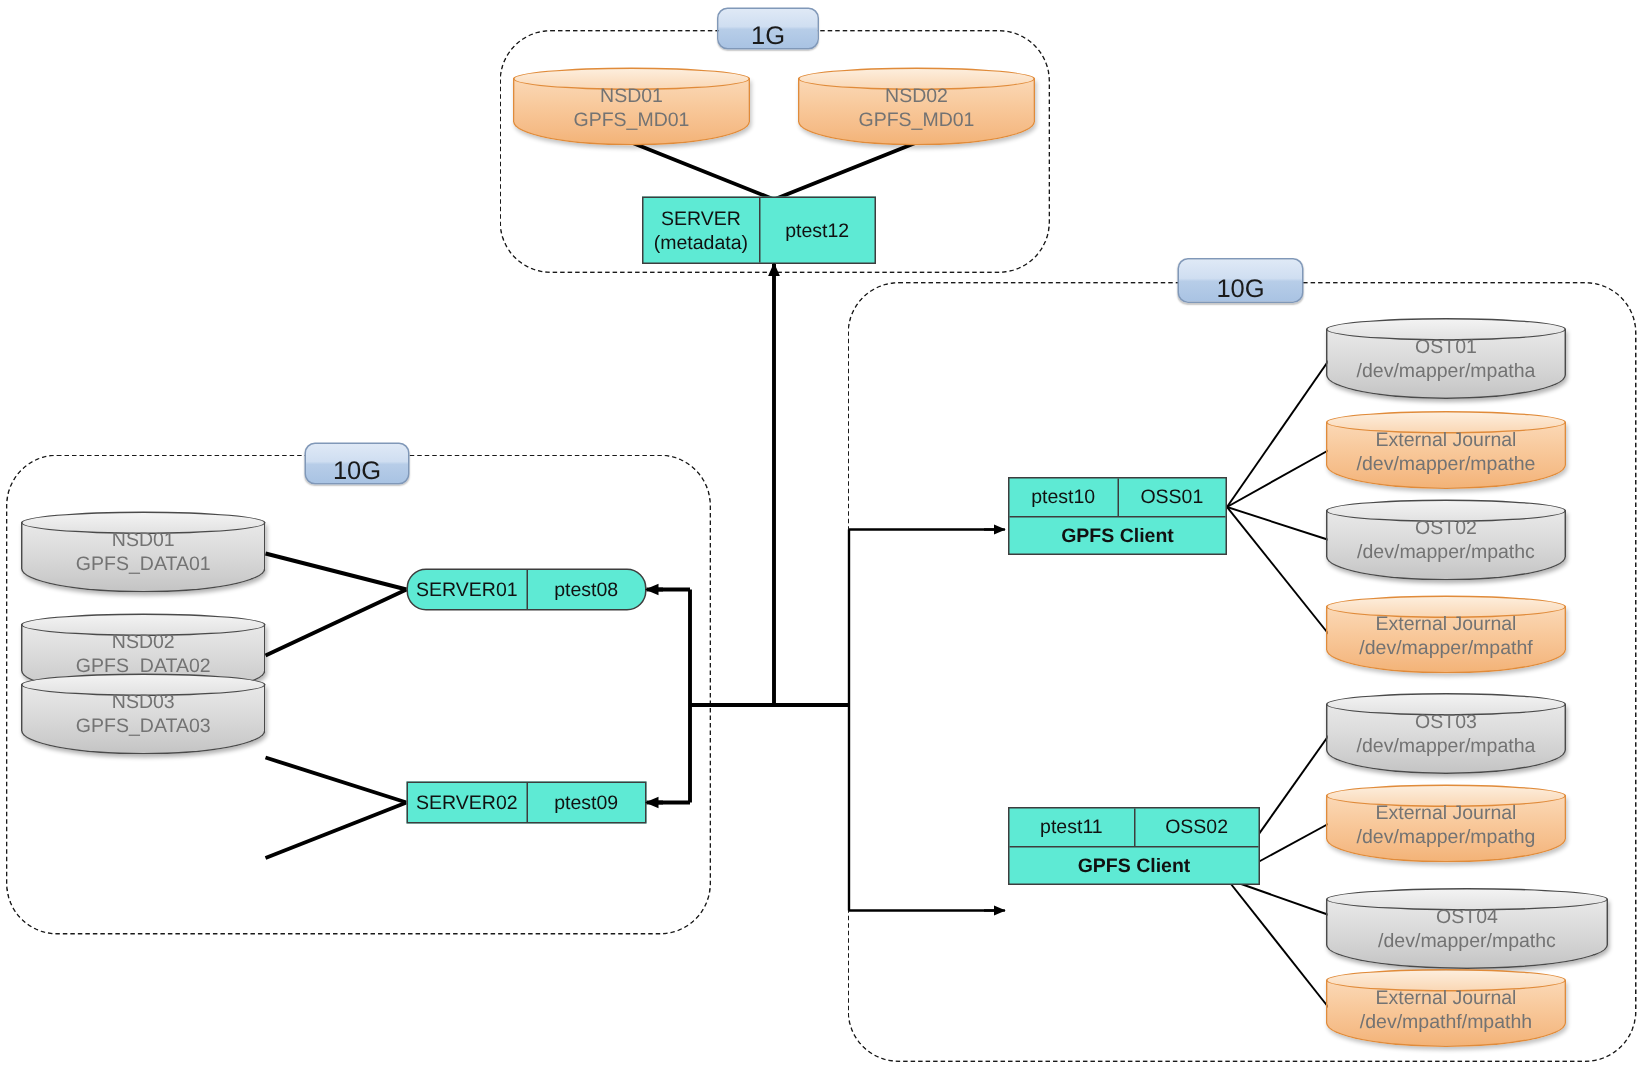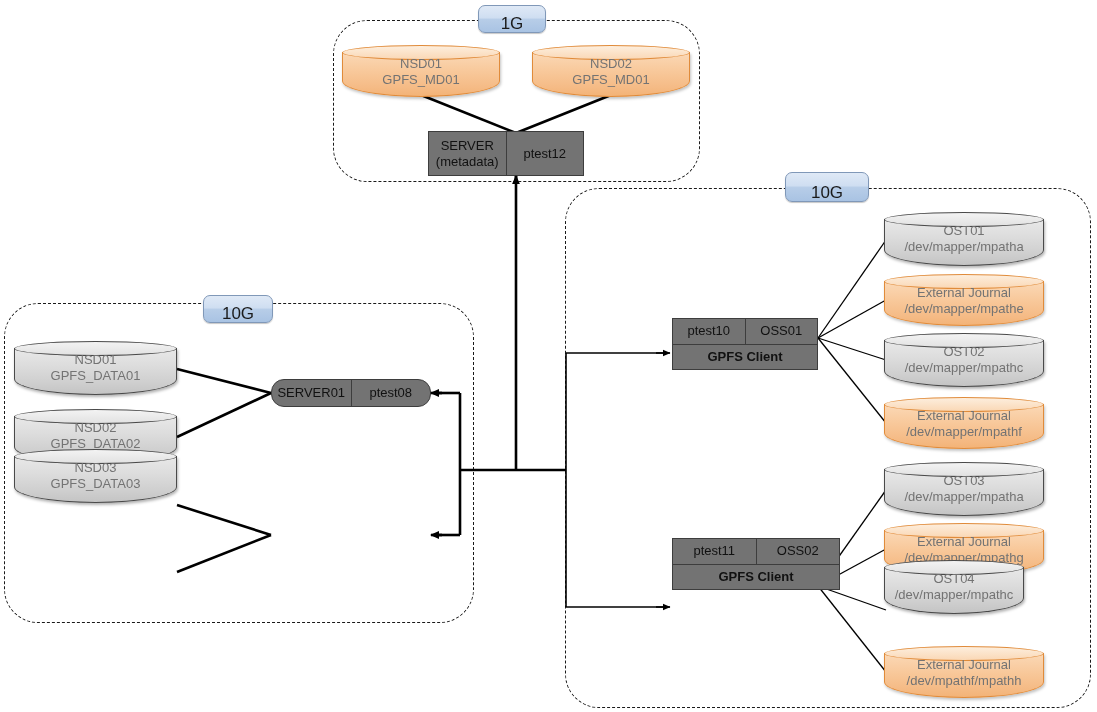--- a/index.html
+++ b/index.html
@@ -106,21 +106,21 @@
   }
   .cyl.orange .top {
     background: linear-gradient(to bottom, #fdeedd, #fad8b6);
     border: 1.4px solid #e08b3a;
   }
 
   
   .node {
     position: absolute;
     box-sizing: border-box;
-    background: #737373;
+    background: #5eead4;
     border: 1.4px solid #3d3d3d;
     z-index: 20;
     display: flex;
     flex-direction: column;
   }
   .node .row {
     display: flex;
     flex: 1;
     min-height: 0;
   }
@@ -319,20 +319,30 @@
     <div class="row">
       <div class="cell">
         <span>SERVER01</span>
       </div>
       <div class="cell">
         <span>ptest08</span>
       </div>
     </div>
   </div>
 
+  <div class="node" style="left:271px; top:521px; width:160px; height:28px;">
+    <div class="row">
+      <div class="cell">
+        <span>SERVER02</span>
+      </div>
+      <div class="cell">
+        <span>ptest09</span>
+      </div>
+    </div>
+  </div>
 
   <div class="node" style="left:672px; top:318px; width:146px; height:52px;">
     <div class="row">
       <div class="cell">
         <span>ptest10</span>
       </div>
       <div class="cell">
         <span>OSS01</span>
       </div>
     </div>
@@ -406,21 +416,21 @@
 
   <div class="cyl orange" style="left:884px; top:523px; width:160px; height:52px;">
     <div class="body"></div>
     <div class="top"></div>
     <div class="label">
       <span>External Journal</span>
       <span>/dev/mapper/mpathg</span>
     </div>
   </div>
 
-  <div class="cyl gray" style="left:884px; top:560px; width:140px; height:54px;border-radius:14px;">
+  <div class="cyl gray" style="left:884px; top:592px; width:188px; height:54px;border-radius:14px;">
     <div class="body"></div>
     <div class="top"></div>
     <div class="label">
       <span>OST04</span>
       <span>/dev/mapper/mpathc</span>
     </div>
   </div>
 
   <div class="cyl orange" style="left:884px; top:646px; width:160px; height:52px;">
     <div class="body"></div>

